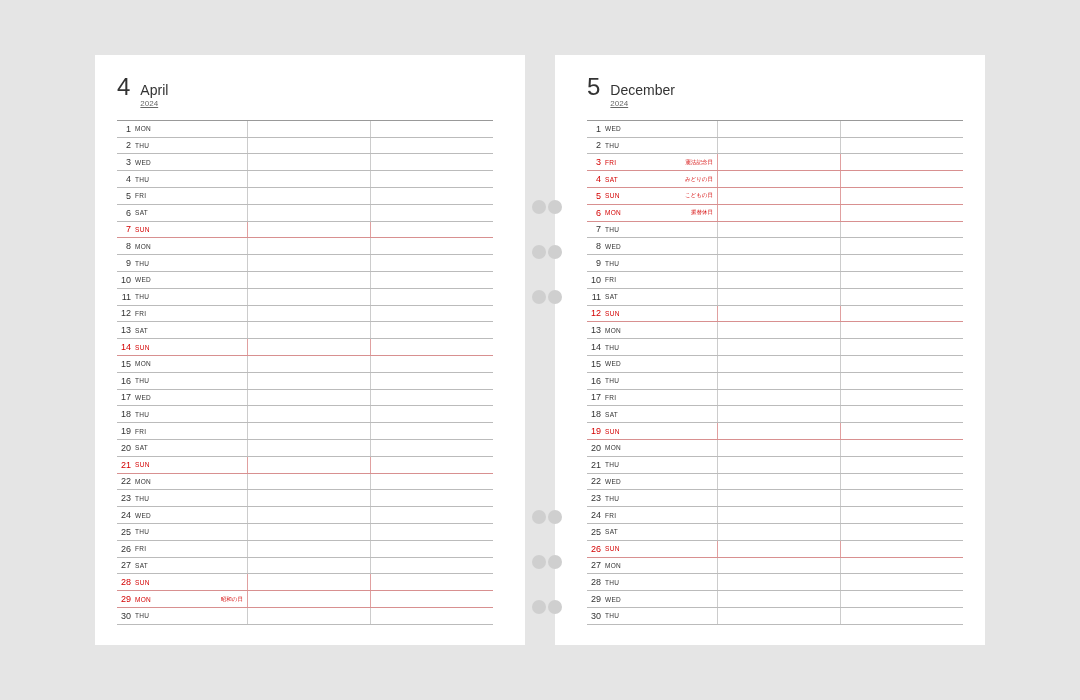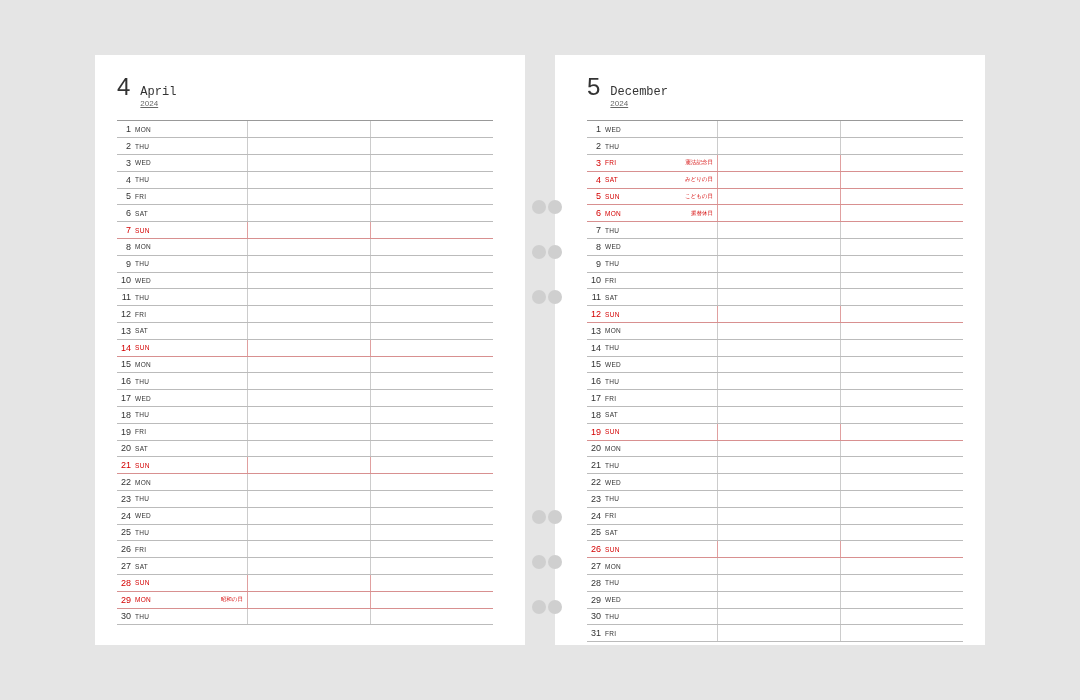--- a/index.html
+++ b/index.html
@@ -27,24 +27,23 @@
     align-items: baseline;
     gap: 10px;
     margin-bottom: 12px;
   }
   .month-num {
     font-size: 24px;
     font-weight: 300;
     color: #333;
   }
   .month-name {
-    font-size: 12px;
+    font-size: 14px;
     color: #333;
     line-height: 1.2;
-    font-family: Liberation Mono, monospace;
   }
   .year {
     font-size: 8px;
     color: #666;
     display: block;
     text-decoration: underline;
   }
   .days { border-top: 1px solid #999; }
   .day-row {
     display: flex;
@@ -564,27 +563,20 @@
         <div class="col2"></div>
         <div class="col3"></div>
       </div>
       <div class="day-row">
         <div class="day-num">30</div>
         <div class="day-abbr">THU</div>
         <div class="col1"></div>
         <div class="col2"></div>
         <div class="col3"></div>
       </div>
-      <div class="day-row">
-        <div class="day-num">31</div>
-        <div class="day-abbr">FRI</div>
-        <div class="col1"></div>
-        <div class="col2"></div>
-        <div class="col3"></div>
-      </div>
     </div>
   <div class="holes holes-right">
     <div class="hole h1"></div>
     <div class="hole h2"></div>
     <div class="hole h3"></div>
     <div class="hole h4"></div>
     <div class="hole h5"></div>
     <div class="hole h6"></div>
   </div>
 </div>

